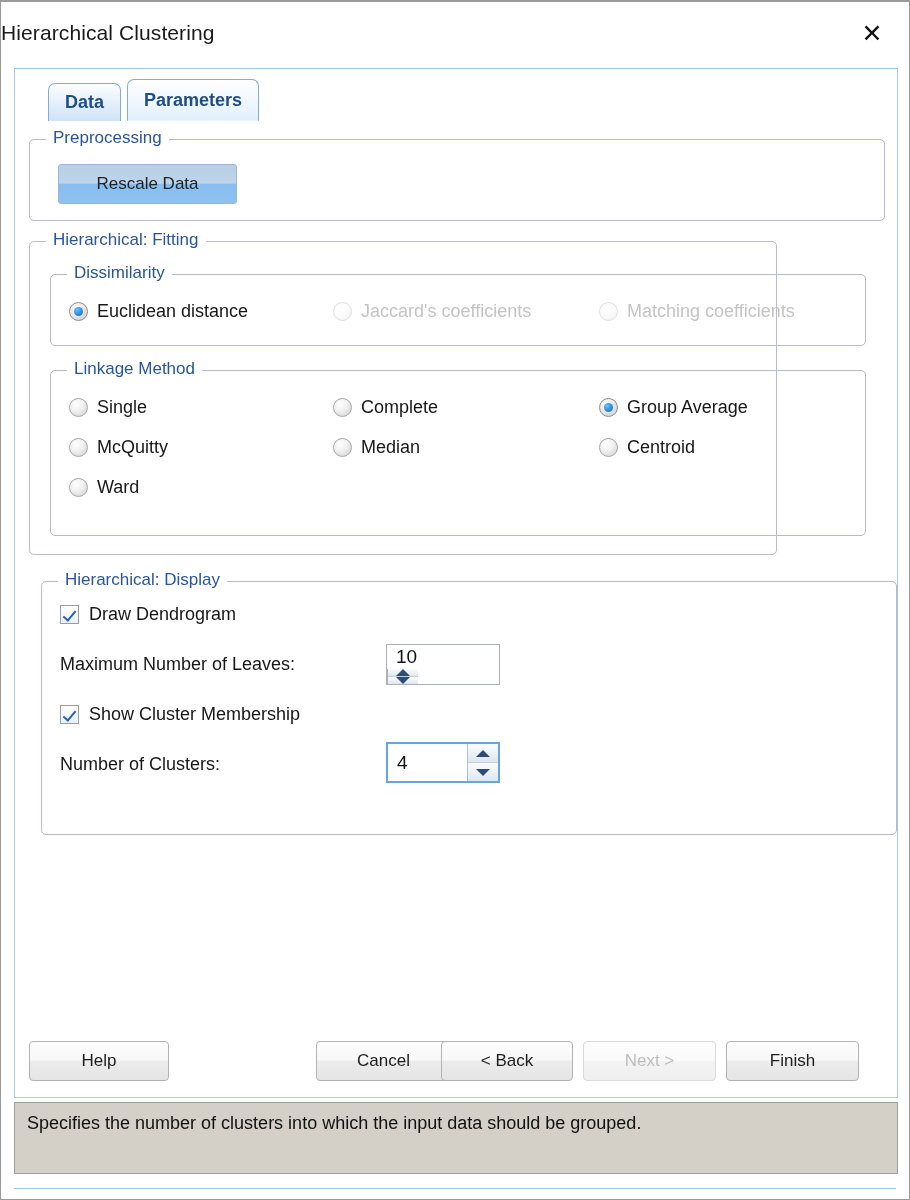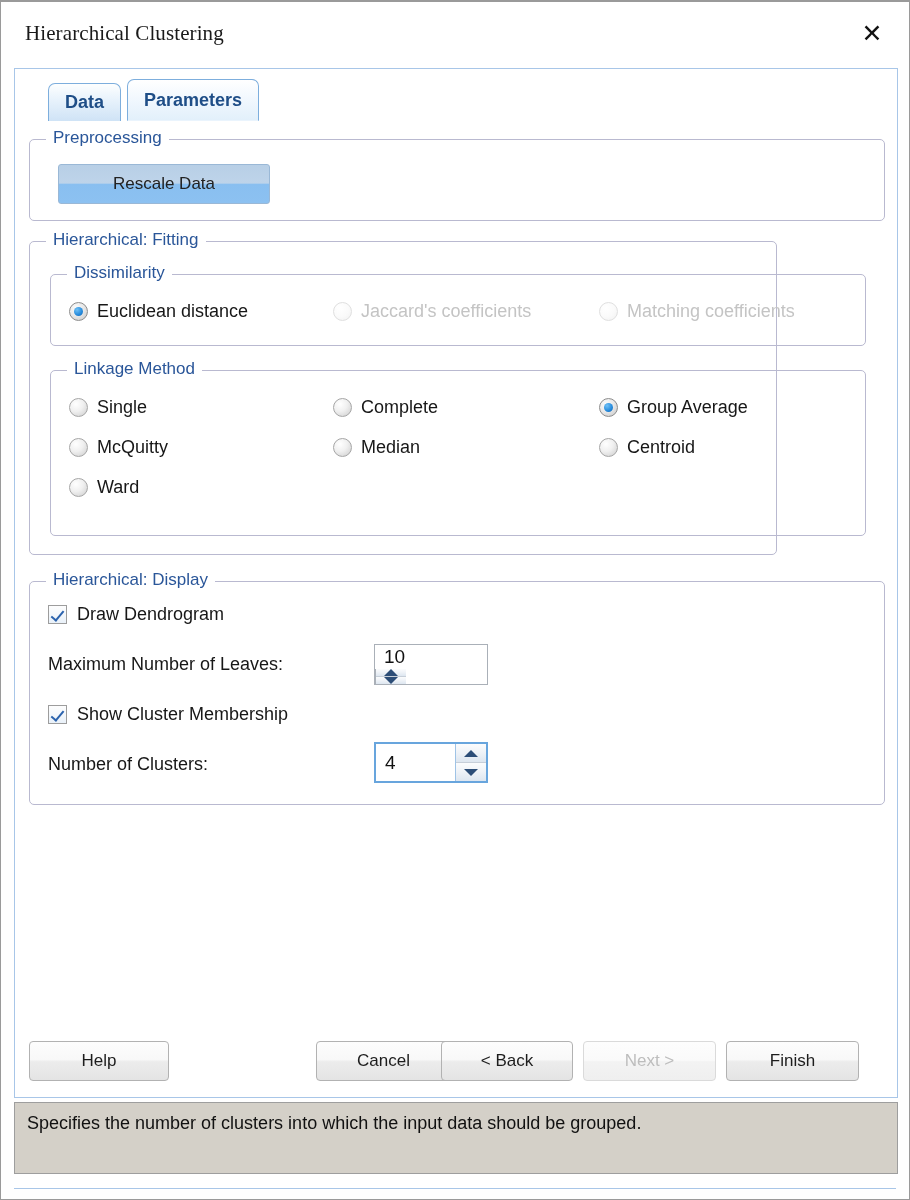--- a/index.html
+++ b/index.html
@@ -25,25 +25,23 @@
 
   
   #titlebar {
     position: relative;
     height: 62px;
     background: #ffffff;
     display: flex;
     align-items: center;
   }
   #title-text {
-    margin-left: 24px;
     font-size: 21px;
     color: #1a1a1a;
     letter-spacing: 0.1px;
-    font-family: Liberation Serif, serif;
   }
   #close-btn {
     position: absolute;
     right: 20px;
     top: 50%;
     transform: translateY(-50%);
     width: 34px; height: 34px;
     display: flex; align-items: center; justify-content: center;
     cursor: pointer;
     color: #111;
@@ -125,21 +123,21 @@
     background: #ffffff;
     font-size: 17px;
     color: #2a5699;
     white-space: nowrap;
   }
 
   
   #rescale-btn {
     position: absolute;
     left: 28px; top: 24px;
-    width: 212px; height: 40px;
+    width: 179px; height: 40px;
     border: 1px solid #9ab8d6;
     border-radius: 3px;
     background: linear-gradient(to bottom, #b8cfe6 0%, #bed4ea 48%, #89bff0 50%, #8cc1f1 100%);
     color: #222;
     font-size: 17px;
     display: flex; align-items: center; justify-content: center;
     cursor: pointer;
   }
 
   
@@ -380,21 +378,21 @@
             <span class="radio-label">Centroid</span>
           </div>
 
           <div class="radio-row" style="left:18px; top:106px;">
             <span class="radio"></span>
             <span class="radio-label">Ward</span>
           </div>
         </div>
       </div>
 
-      <div class="groupbox" style="left:14px; top:456px; width:856px; height:224px;">
+      <div class="groupbox" style="left:26px; top:456px; width:856px; height:254px;">
         <span class="legend">Hierarchical: Display</span>
 
         <div class="check-row" style="left:18px; top:22px;">
           <span class="checkbox checked"></span>
           <span class="check-label">Draw Dendrogram</span>
         </div>
 
         <span class="field-label" style="left:18px; top:72px;">Maximum Number of Leaves:</span>
         <div class="spinner" style="left:344px; top:62px;flex-direction:column;">
           <div class="sp-value">10</div>

